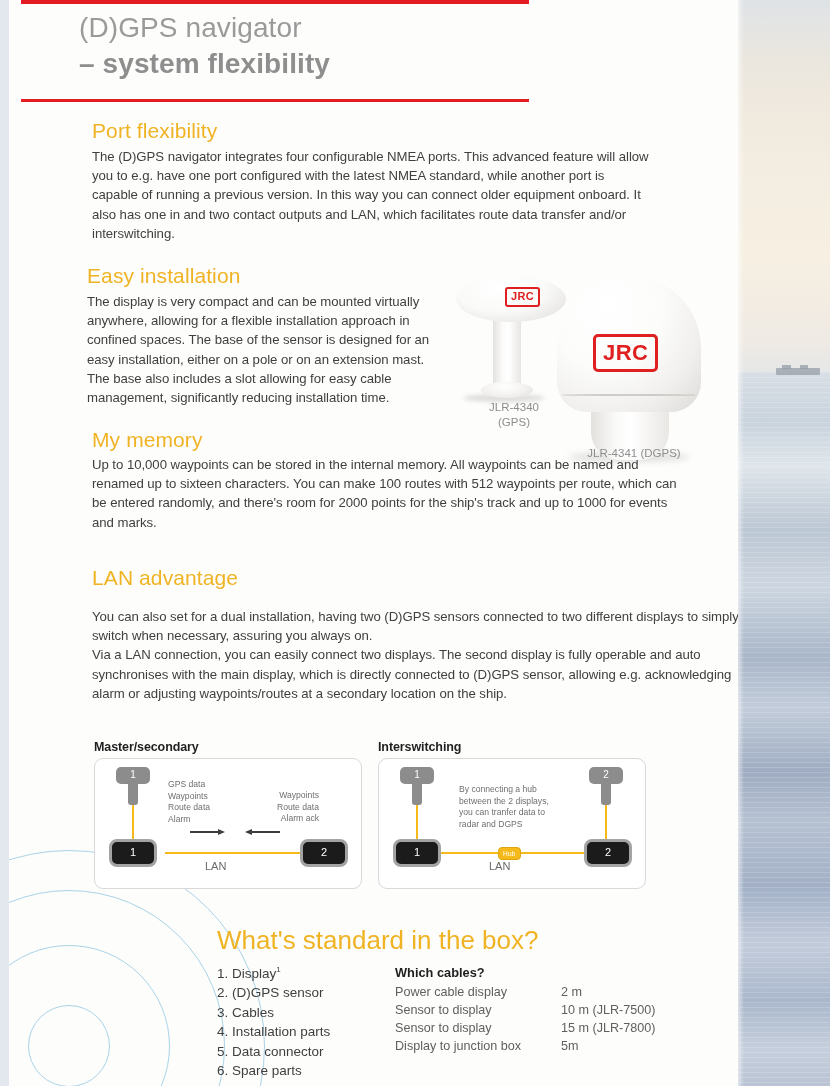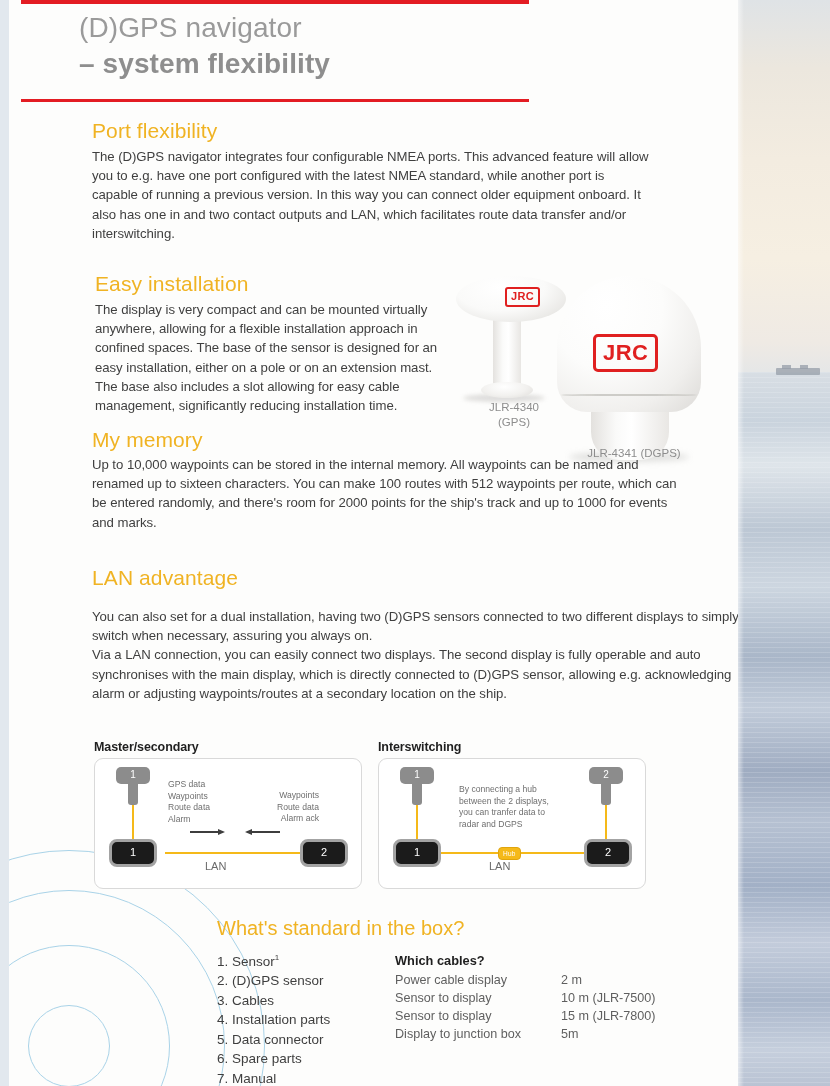--- a/index.html
+++ b/index.html
@@ -48,21 +48,21 @@
     font-size:28px;line-height:36px;color:#9a9a9a;font-weight:400;letter-spacing:0.1px;}
   .title .l2{font-weight:700;color:#8e8e8e;}
 
   
   .h2{color:#f0b323;font-size:21px;line-height:25px;font-weight:400;letter-spacing:0.1px;}
   .p{color:#3f3f3f;font-size:13.2px;line-height:19.2px;letter-spacing:-0.05px;}
 
   .sec-port{position:absolute;left:83px;top:118px;width:560px;}
   .sec-port .h2{margin:0 0 4px 0;}
 
-  .sec-install{position:absolute;left:86px;top:263px;width:352px;margin-top:8px;}
+  .sec-install{position:absolute;left:78px;top:263px;width:352px;}
   .sec-install .h2{margin:0 0 4px 0;}
 
   .sec-mem{position:absolute;left:83px;top:427px;width:600px;}
   .sec-mem .h2{margin:0 0 3px 0;}
 
   .sec-lan{position:absolute;left:83px;top:565px;width:648px;}
   .sec-lan .h2{margin:0 0 4px 0;}
   .sec-lan .p2{margin-top:17px;}
 
   
@@ -131,21 +131,21 @@
   .arrow.right .bar{left:0;width:28px;}
   .arrow.right .tip{left:28px;border-left:7px solid #3d3d3d;}
   .arrow.left .bar{right:0;width:28px;}
   .arrow.left .tip{right:28px;border-right:7px solid #3d3d3d;}
 
   .hub{position:absolute;background:#f5b919;border:1px solid #e0a50d;border-radius:4px;
     color:#ffffff;font-size:6.5px;line-height:9px;text-align:center;padding:1px 4px;letter-spacing:0.2px;}
 
   
   .boxsec{position:absolute;left:208px;top:910px;width:520px;}
-  .boxsec .h2b{color:#f0b323;font-size:20px;line-height:28px;margin:4px 0 6px 0;}
+  .boxsec .h2b{color:#f0b323;font-size:26px;line-height:28px;margin:16px 0 6px 0;}
   .boxcols{position:relative;}
   .boxlist{position:absolute;left:0;top:0;width:170px;}
   .boxlist li{list-style:none;color:#3f3f3f;font-size:13.5px;line-height:19.5px;}
   .boxlist ol{margin:0;padding:0;}
   .boxlist .n{display:inline-block;width:15px;}
   sup{font-size:8px;vertical-align:super;}
   .cables{position:absolute;left:178px;top:4px;width:340px;}
   .cables .ttl{font-size:12.8px;font-weight:700;color:#1f1f1f;line-height:18px;margin-bottom:1px;}
   .cables .row{position:relative;height:18px;}
   .cables .nm{position:absolute;left:0;top:0;color:#5f5f5f;font-size:12.6px;line-height:18px;}
@@ -306,21 +306,21 @@
         </div>
       </div>
 
     </div>
 
     <div class="boxsec">
       <div class="h2b">What's standard in the box?</div>
       <div class="boxcols">
         <div class="boxlist">
           <ol id="box-items">
-              <li><span class="n">1.</span><span>Sensor</span><sup>1</sup></li>
+              <li><span class="n">1.</span><span>Display</span><sup>1</sup></li>
               <li><span class="n">2.</span><span>(D)GPS sensor</span></li>
               <li><span class="n">3.</span><span>Cables</span></li>
               <li><span class="n">4.</span><span>Installation parts</span></li>
               <li><span class="n">5.</span><span>Data connector</span></li>
               <li><span class="n">6.</span><span>Spare parts</span></li>
               <li><span class="n">7.</span><span>Manual</span></li>
             </ol>
         </div>
         <div class="cables">
           <div class="ttl">Which cables?</div>

